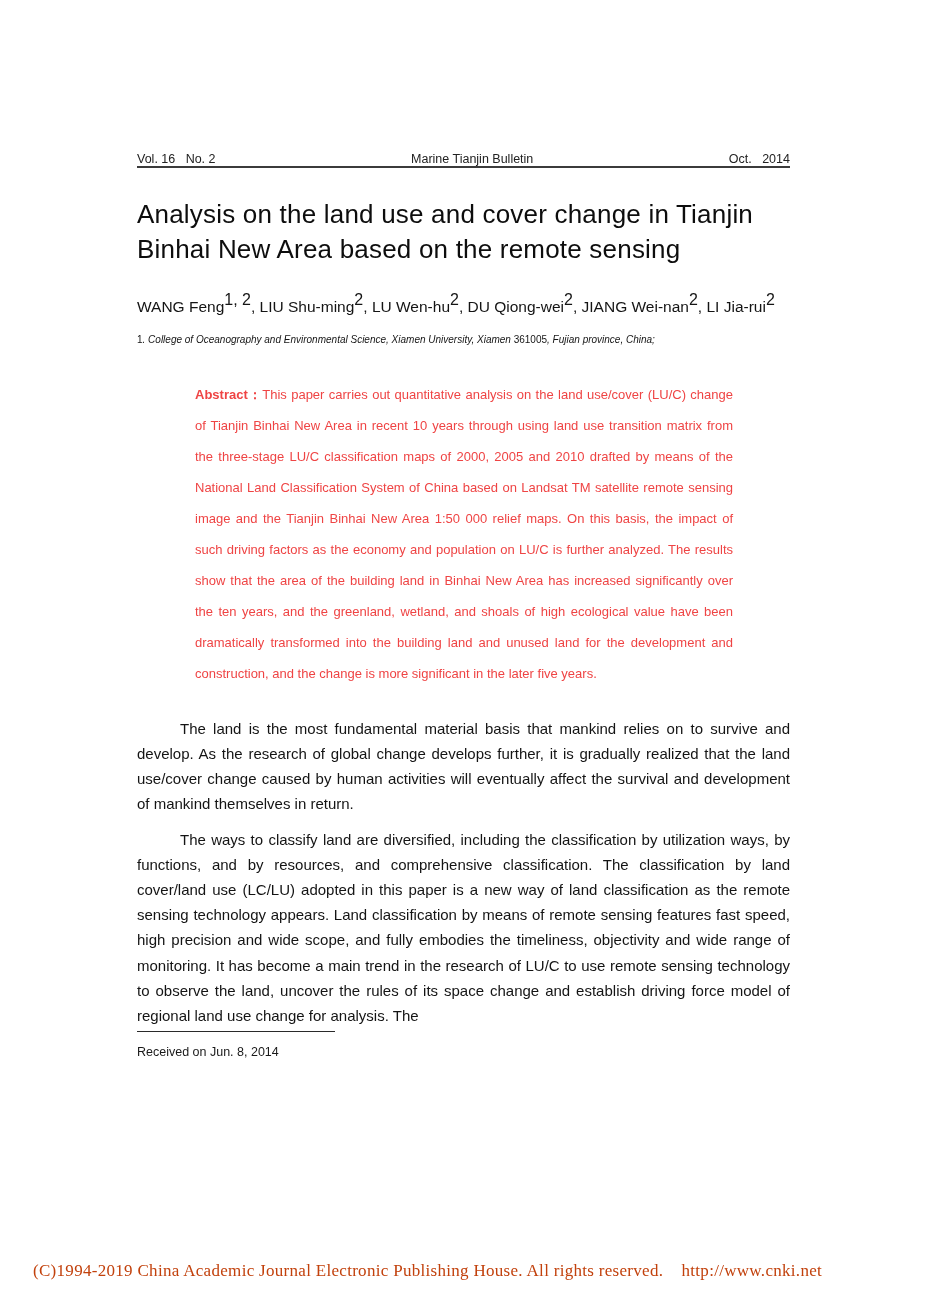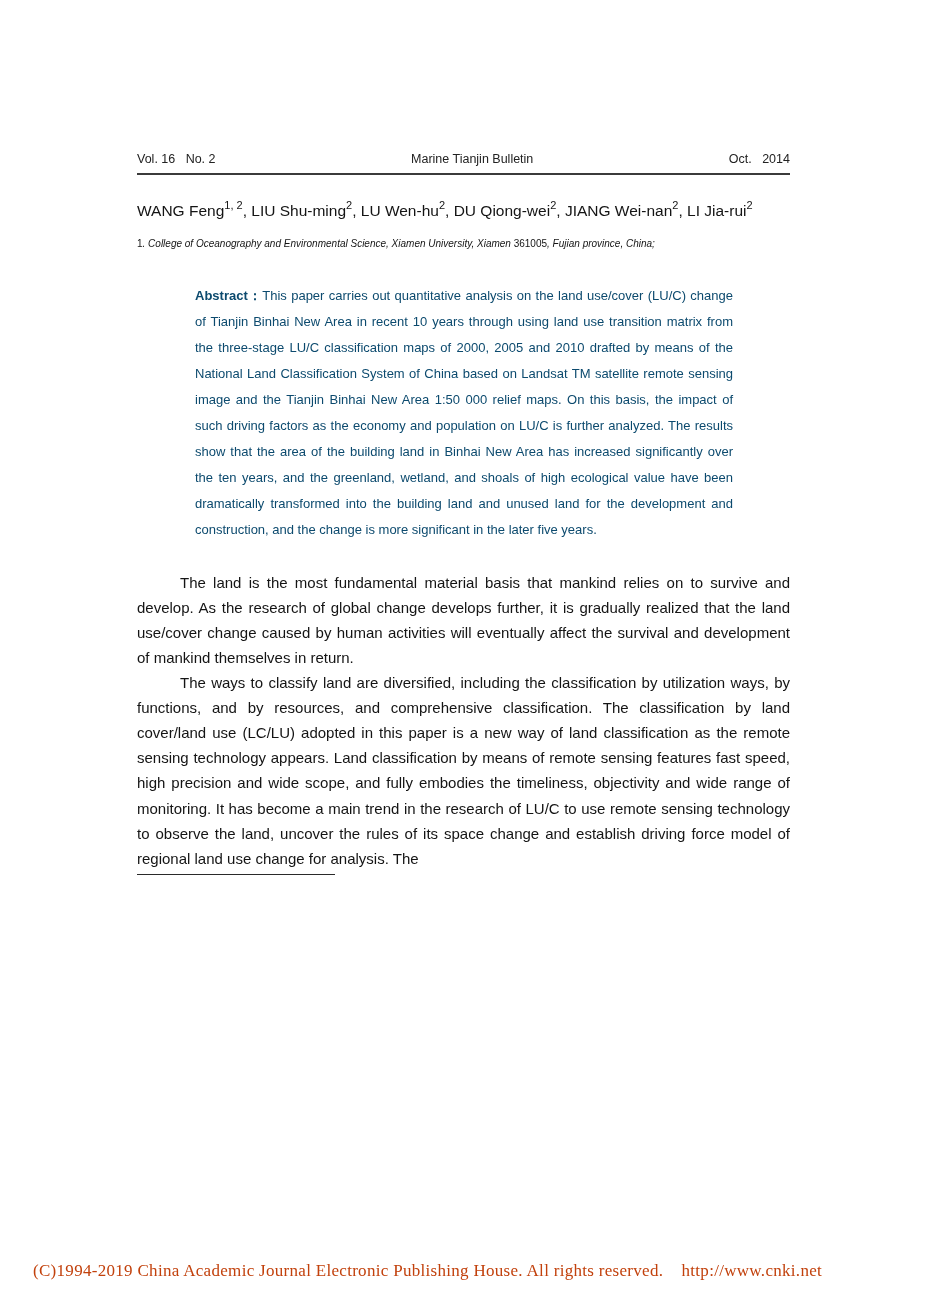--- a/index.html
+++ b/index.html
@@ -7,54 +7,54 @@
   body {
     width:925px; height:1309px; position:relative; overflow:hidden;
     font-family:"Liberation Sans","DejaVu Sans",sans-serif;
     color:#1c1c1c;
   }
   .page { position:absolute; left:137px; top:152px; width:653px; }
 
   .journal-header {
     display:flex; justify-content:space-between; align-items:baseline;
     font-size:12.5px; color:#222;
-    padding-bottom:7px; border-bottom:2.5px solid #3b3b3b;
+    border-bottom:2.5px solid #3b3b3b;
   }
   .journal-header span { white-space:pre; }
 
   .paper-title {
     margin-top:29px;
     font-size:26px; font-weight:400; line-height:35px; color:#0d0d0d;
     letter-spacing:0.2px;
   }
 
   .authors {
     margin-top:25px; font-size:15.5px; color:#141414;
   }
-  .authors sup { font-size:11px; position:relative; top:-1px; }
+  .authors sup { font-size:16px; position:relative; top:-1px; }
 
   .affiliations {
     margin-top:11px; font-size:10px; line-height:25.5px;
     font-style:italic; text-align:justify; color:#141414;
   }
   .affiliations .upright { font-style:normal; }
 
   .indent-block {
     margin-left:58px; width:538px;
-    font-size:13px; line-height:26px; text-align:justify; color:#0c4a6e;
+    font-size:13px; line-height:31px; text-align:justify; color:#ef4444;
   }
   .abstract-block { margin-top:26px; }
   .keywords-block { margin-top:20px; }
   .indent-block b { font-weight:700; }
 
   .body-text {
     margin-top:27px; font-size:15px; line-height:25.1px;
     text-align:justify; color:#141414;
   }
-  .body-text p { text-indent:43px; }
+  .body-text p { text-indent:43px; margin-bottom:11px; }
   .body-text p:last-child { margin-bottom:0; }
 
   .footnote-rule {
     width:198px; border:none; border-top:1.5px solid #2a2a2a;
     margin-top:3px;
   }
   .footnotes { margin-top:9px; font-size:12.5px; line-height:23px; color:#1a1a1a; }
 
   .watermark {
     position:absolute; left:33px; top:1261px; width:870px;
@@ -66,37 +66,39 @@
 <body>
 
 <div class="page">
 
   <div class="journal-header">
     <span>Vol. 16   No. 2</span>
     <span>Marine Tianjin Bulletin</span>
     <span>Oct.   2014</span>
   </div>
 
+  <h1 class="paper-title">Analysis on the land use and cover change in Tianjin Binhai New Area based on the remote sensing</h1>
 
   <div class="authors"><span>WANG Feng<sup>1, 2</sup></span>, <span>LIU Shu-ming<sup>2</sup></span>, <span>LU Wen-hu<sup>2</sup></span>, <span>DU Qiong-wei<sup>2</sup></span>, <span>JIANG Wei-nan<sup>2</sup></span>, <span>LI Jia-rui<sup>2</sup></span></div>
 
   <div class="affiliations">
     <div><span class="upright">1</span>. College of Oceanography and Environmental Science, Xiamen University, Xiamen <span class="upright">361005</span>, Fujian province, China;</div>
   </div>
 
   <div class="indent-block abstract-block">
     <b>Abstract：</b><span>This paper carries out quantitative analysis on the land use/cover (LU/C) change of Tianjin Binhai New Area in recent 10 years through using land use transition matrix from the three-stage LU/C classification maps of 2000, 2005 and 2010 drafted by means of the National Land Classification System of China based on Landsat TM satellite remote sensing image and the Tianjin Binhai New Area 1:50 000 relief maps. On this basis, the impact of such driving factors as the economy and population on LU/C is further analyzed. The results show that the area of the building land in Binhai New Area has increased significantly over the ten years, and the greenland, wetland, and shoals of high ecological value have been dramatically transformed into the building land and unused land for the development and construction, and the change is more significant in the later five years.</span>
   </div>
 
 
   <div class="body-text">
     <p>The land is the most fundamental material basis that mankind relies on to survive and develop. As the research of global change develops further, it is gradually realized that the land use/cover change caused by human activities will eventually affect the survival and development of mankind themselves in return.</p>
     <p>The ways to classify land are diversified, including the classification by utilization ways, by functions, and by resources, and comprehensive classification. The classification by land cover/land use (LC/LU) adopted in this paper is a new way of land classification as the remote sensing technology appears. Land classification by means of remote sensing features fast speed, high precision and wide scope, and fully embodies the timeliness, objectivity and wide range of monitoring. It has become a main trend in the research of LU/C to use remote sensing technology to observe the land, uncover the rules of its space change and establish driving force model of regional land use change for analysis. The</p>
   </div>
 
   <hr class="footnote-rule">
 
   <div class="footnotes">
+    <div>Received on Jun. 8, 2014</div>
   </div>
 
 </div>
 
 <div class="watermark">(C)1994-2019 China Academic Journal Electronic Publishing House. All rights reserved.    http://www.cnki.net</div>
 
 </body></html>

